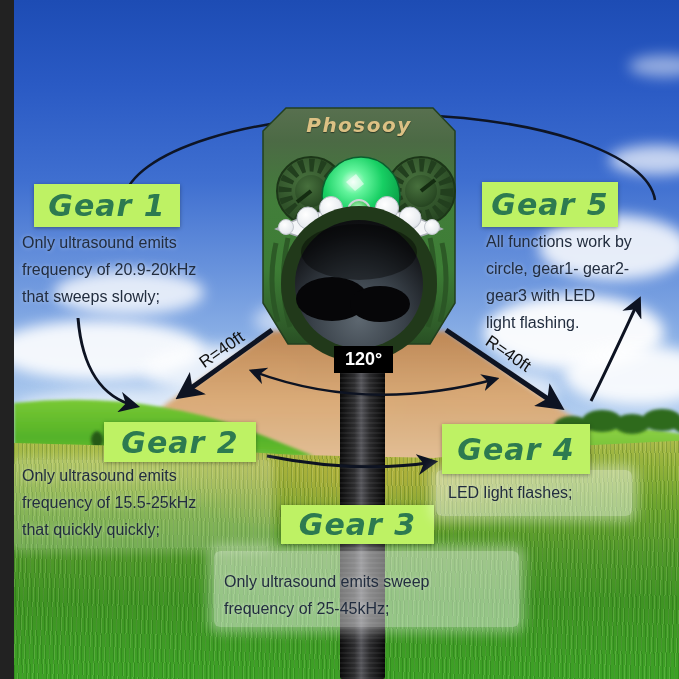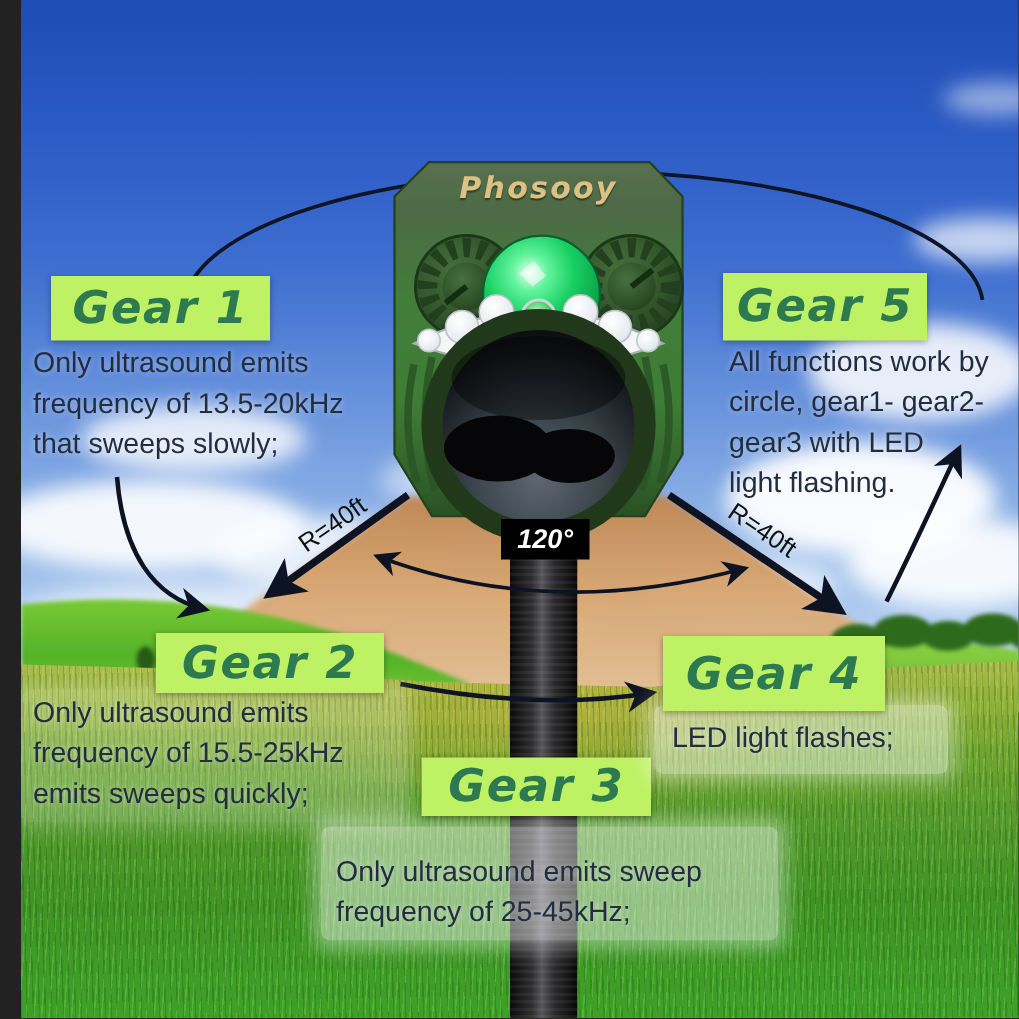--- a/index.html
+++ b/index.html
@@ -23,31 +23,31 @@
   #stake{position:absolute;left:326px;top:340px;width:45px;height:339px;
     background:
       repeating-linear-gradient(0deg,rgba(255,255,255,.05) 0 2px,transparent 2px 5px),
       linear-gradient(90deg,#0b0b0b 0%,#2d2d2f 32%,#55555a 47%,#2b2b2d 66%,#070707 100%);
     border-radius:2px;}
   
   #brand{position:absolute;left:252px;top:113px;width:186px;text-align:center;
     color:#dcc184;font:bold italic 20px "DejaVu Sans",sans-serif;letter-spacing:1.5px;
     text-shadow:0 1px 1px rgba(0,0,0,.45);}
   #angle{position:absolute;left:320px;top:346px;width:59px;height:27px;background:#000;
-    color:#fff;font-weight:bold;font-size:18px;line-height:27px;text-align:center;font-style:italic;}
+    color:#fff;font-weight:bold;font-size:18px;line-height:27px;text-align:center;}
   
   .rlabel{position:absolute;width:84px;text-align:center;color:#101010;font-size:17px;}
   #rleft{left:166px;top:340px;transform:rotate(-35deg);}
   #rright{left:452px;top:344px;transform:rotate(34deg);}
   
   .gear-card{position:absolute;}
   .gear-box{position:absolute;background:#bef264;display:flex;align-items:center;justify-content:center;
     font:bold italic 30px "DejaVu Sans",sans-serif;color:#2d7a50;letter-spacing:1px;
     box-shadow:0 1px 4px rgba(0,0,0,.35);}
-  .gear-desc{position:absolute;font-size:19px;line-height:27px;color:#222d3f;white-space:nowrap;
+  .gear-desc{position:absolute;font-size:16px;line-height:27px;color:#222d3f;white-space:nowrap;
     text-shadow:0 0 5px rgba(255,255,255,.45);}
   .band{position:absolute;background:rgba(255,255,255,.45);border-radius:6px;
     box-shadow:0 0 12px 6px rgba(255,255,255,.35);}
   .band.subtle{background:rgba(255,255,255,.20);box-shadow:0 0 10px 5px rgba(255,255,255,.18);}
   svg{position:absolute;left:0;top:0;}
 </style>
 </head>
 <body>
 
 <div id="canvas">
@@ -206,32 +206,32 @@
   </svg>
 
   <div id="angle">120°</div>
   <div class="rlabel" id="rleft">R=40ft</div>
   <div class="rlabel" id="rright">R=40ft</div>
 
   <div class="gear-card" style="left:0;top:176px">
     <div class="gear-box" style="left:20px;top:8px;width:146px;height:43px">Gear 1</div>
     <div class="gear-desc" style="left:8px;top:53px">
       <div>Only ultrasound emits</div>
-      <div>frequency of 13.5-20kHz</div>
+      <div>frequency of 20.9-20kHz</div>
       <div>that sweeps slowly;</div>
     </div>
   </div>
 
   <div class="gear-card" style="left:0;top:414px">
     <div class="band subtle" style="left:0;top:46px;width:256px;height:88px"></div>
     <div class="gear-box" style="left:90px;top:8px;width:152px;height:40px">Gear 2</div>
     <div class="gear-desc" style="left:8px;top:48px">
       <div>Only ultrasound emits</div>
       <div>frequency of 15.5-25kHz</div>
-      <div>emits sweeps quickly;</div>
+      <div>that quickly quickly;</div>
     </div>
   </div>
 
   <div class="gear-card" style="left:200px;top:498px">
     <div class="band" style="left:0;top:53px;width:305px;height:76px"></div>
     <div class="gear-box" style="left:67px;top:7px;width:153px;height:39px">Gear 3</div>
     <div class="gear-desc" style="left:10px;top:70px">
       <div>Only ultrasound emits sweep</div>
       <div>frequency of 25-45kHz;</div>
     </div>

